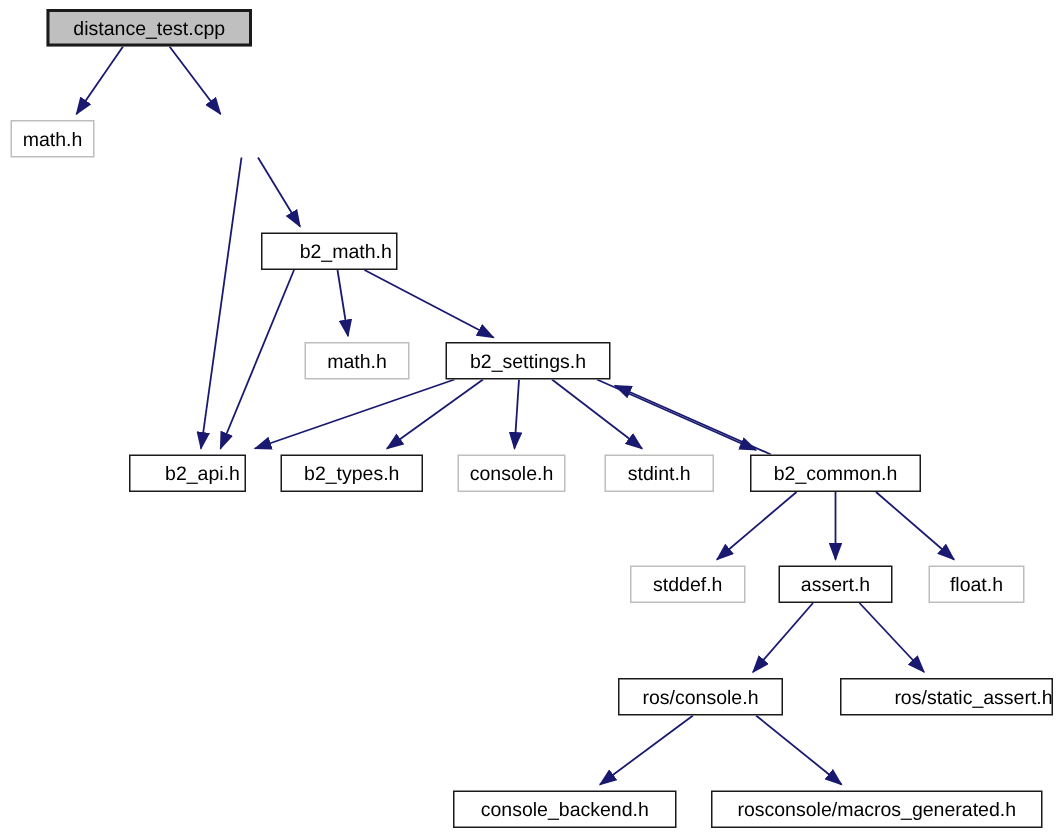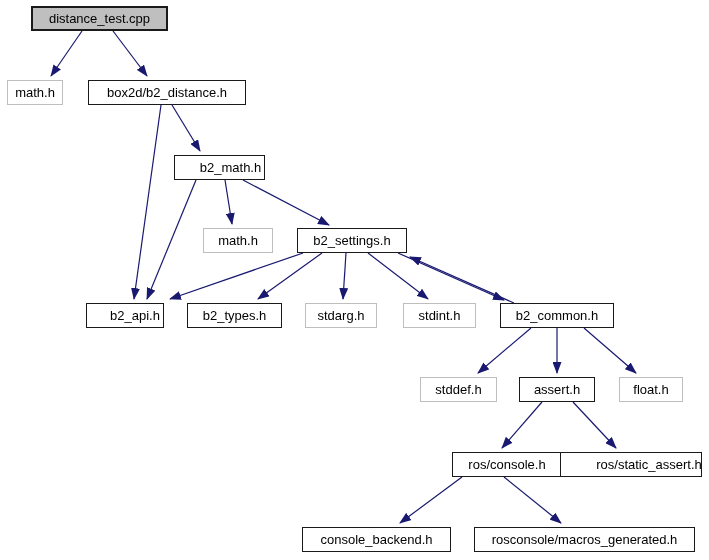--- a/index.html
+++ b/index.html
@@ -70,30 +70,29 @@
     <line class="edge" x1="557" y1="328" x2="557" y2="373" marker-end="url(#arrow)"></line>
     <line class="edge" x1="584" y1="328" x2="636" y2="373" marker-end="url(#arrow)"></line>
     <line class="edge" x1="542" y1="402" x2="502" y2="448" marker-end="url(#arrow)"></line>
     <line class="edge" x1="573" y1="402" x2="616" y2="448" marker-end="url(#arrow)"></line>
     <line class="edge" x1="462" y1="477" x2="400" y2="523" marker-end="url(#arrow)"></line>
     <line class="edge" x1="504" y1="477" x2="561" y2="523" marker-end="url(#arrow)"></line>
   </svg>
 
   <div class="node root" style="left:31px;  top:6px;   width:137px; height:25px;">distance_test.cpp</div>
   <div class="node" style="left:7px;   top:80px;  width:56px;  height:25px;">math.h</div>
-  <div class="node linked" style="left:88px;  top:80px;  width:158px; height:25px;">box2d/b2_distance.h</div>
   <div class="node linked" style="left:174px; top:155px; width:91px;  height:25px;padding-left:22px;">b2_math.h</div>
   <div class="node" style="left:203px; top:228px; width:70px;  height:25px;text-align:center;">math.h</div>
   <div class="node linked" style="left:297px; top:228px; width:110px; height:25px;">b2_settings.h</div>
   <div class="node linked" style="left:86px;  top:303px; width:78px;  height:25px;padding-left:20px;">b2_api.h</div>
   <div class="node linked" style="left:187px; top:303px; width:95px;  height:25px;">b2_types.h</div>
-  <div class="node" style="left:305px; top:303px; width:72px;  height:25px;">stdarg.h</div>
+  <div class="node" style="left:305px; top:303px; width:72px;  height:25px;">console.h</div>
   <div class="node" style="left:403px; top:303px; width:73px;  height:25px;">stdint.h</div>
   <div class="node linked" style="left:500px; top:303px; width:114px; height:25px;">b2_common.h</div>
   <div class="node linked" style="left:519px; top:377px; width:76px;  height:25px;">assert.h</div>
   <div class="node" style="left:420px; top:377px; width:77px;  height:25px;">stddef.h</div>
   <div class="node" style="left:619px; top:377px; width:64px;  height:25px;">float.h</div>
-  <div class="node linked" style="left:452px; top:452px; width:110px; height:25px;">ros/console.h</div>
+  <div class="node linked" style="left:412px; top:452px; width:110px; height:25px;">ros/console.h</div>
   <div class="node linked" style="left:560px; top:452px; width:142px; height:25px;padding-left:36px;">ros/static_assert.h</div>
   <div class="node linked" style="left:302px; top:527px; width:149px; height:25px;text-align:right;">console_backend.h</div>
   <div class="node linked" style="left:474px; top:527px; width:221px; height:25px;">rosconsole/macros_generated.h</div>
 
 </div>
 
 </body></html>

